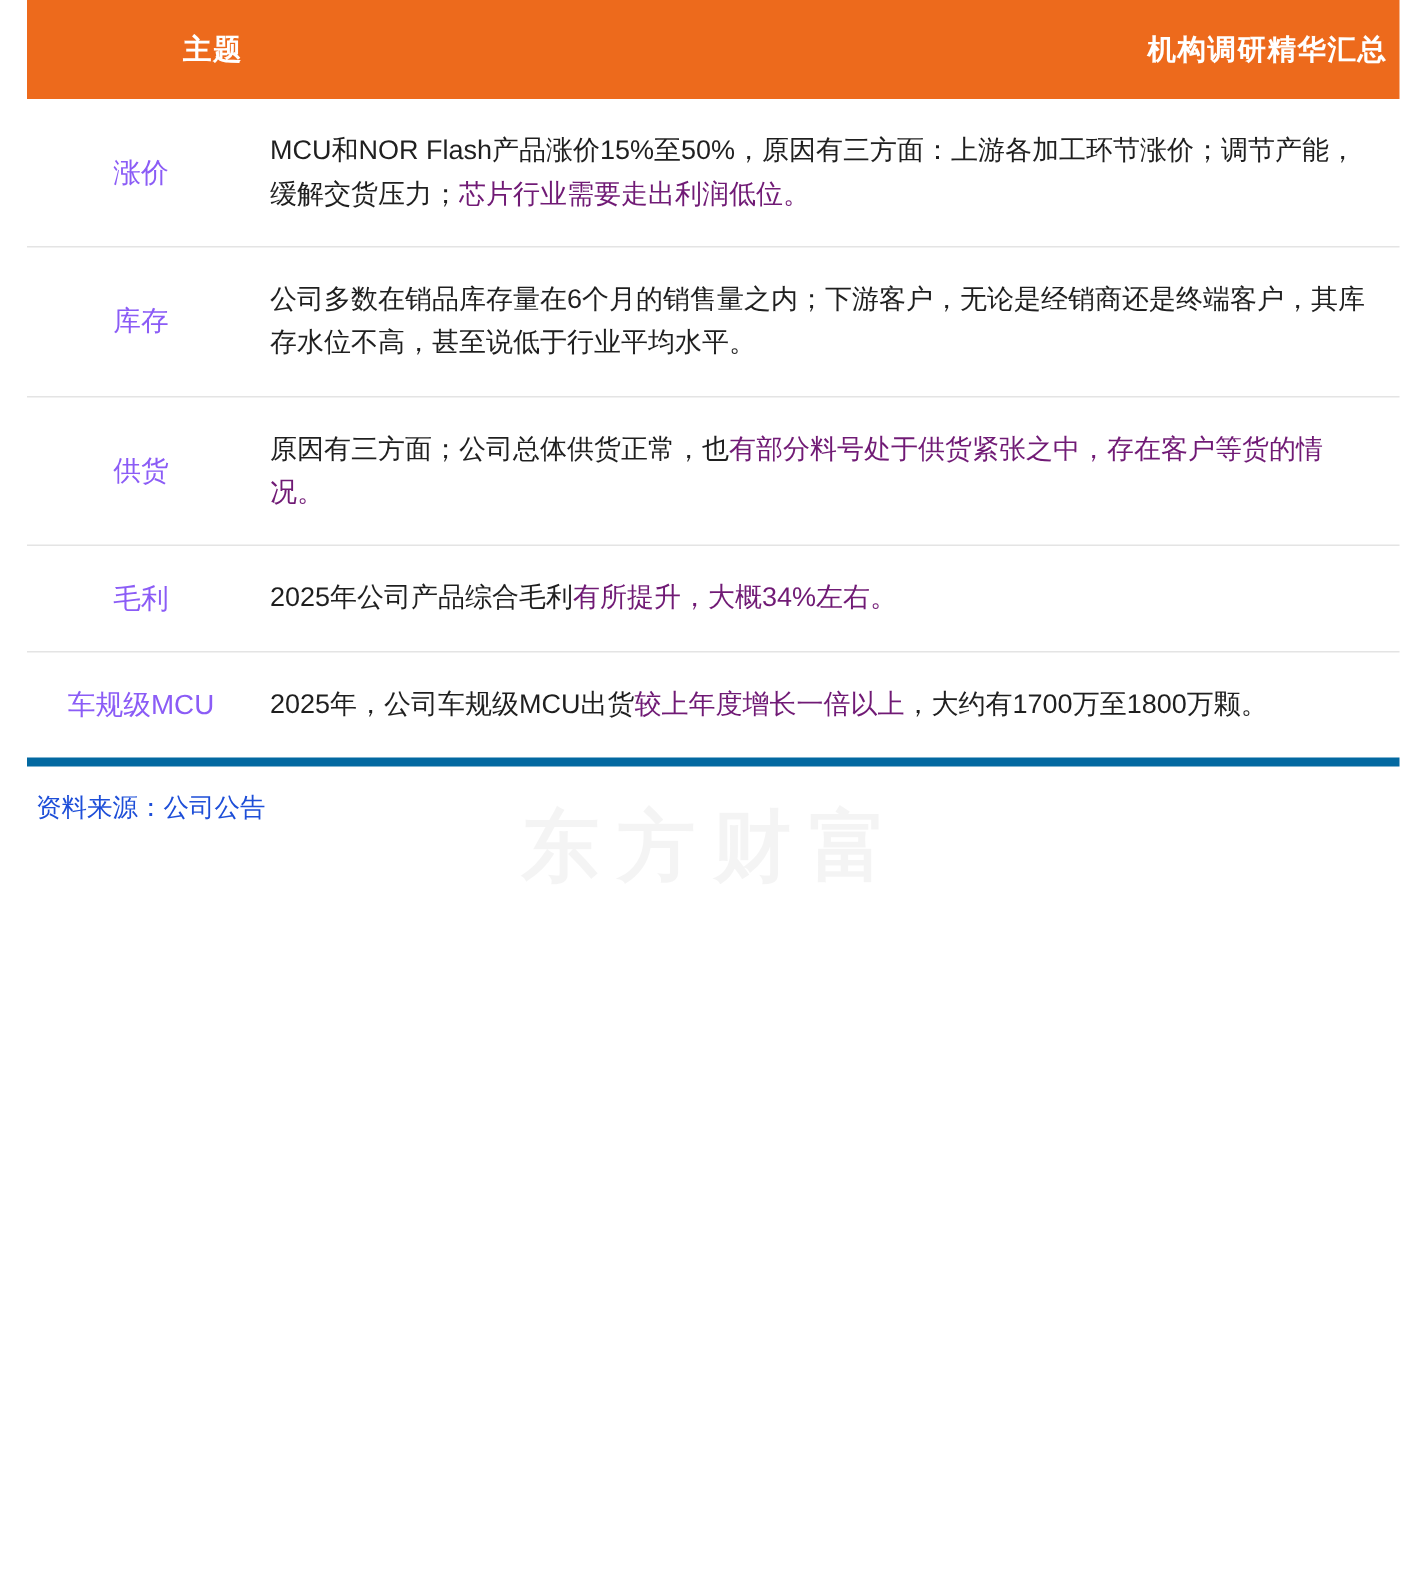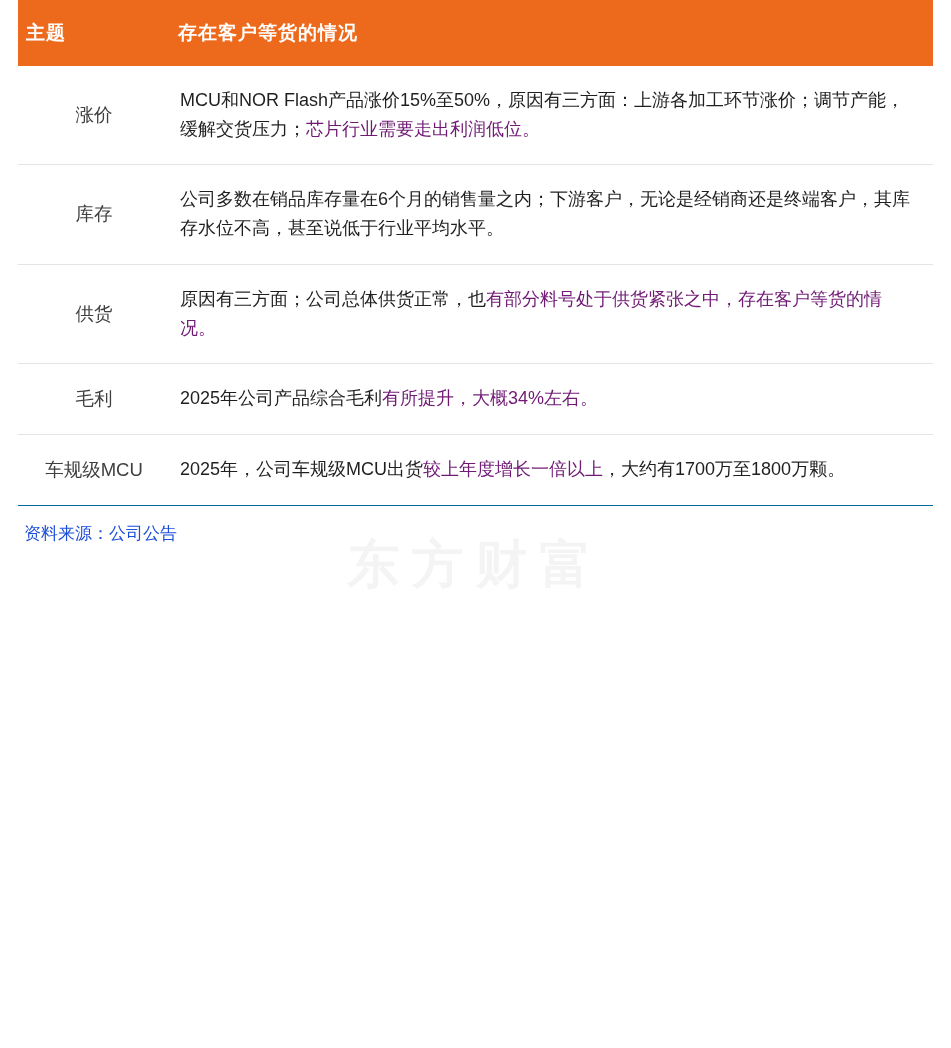--- a/index.html
+++ b/index.html
@@ -54,46 +54,46 @@
   }
   table.report col.c-topic { width: 152px; }
   table.report col.c-content { width: 763px; }
 
   thead th {
     background: #ED6A1C;
     color: #ffffff;
     font-size: 19px;
     font-weight: bold;
     padding: 20px 8px;
-    text-align: left;
+    text-align: right;
     letter-spacing: 1px;
     border: none;
   }
   thead th.topic-head {
     background: #ED6A1C;
   }
   tbody td {
     border-bottom: 1px solid #e4e4e4;
     vertical-align: middle;
     font-size: 18px;
     line-height: 1.62;
     color: #1f1f1f;
   }
   tbody td.topic {
     text-align: center;
     padding: 20px 6px;
     font-size: 18.5px;
-    color: #404040;
+    color: #8b5cf6;
   }
   tbody td.content {
     padding: 20px 18px 20px 10px;
     text-align: left;
   }
   tbody tr:last-child td {
-    border-bottom: 1px solid #0369a1;
+    border-bottom: 6px solid #0369a1;
   }
   .hl {
     color: #701a75;
   }
   .source {
     position: relative;
     z-index: 2;
     font-size: 17px;
     color: #1d4ed8;
     padding: 16px 0 0 6px;
@@ -108,21 +108,21 @@
 
 
   <table class="report">
     <colgroup>
       <col class="c-topic">
       <col class="c-content">
     </colgroup>
     <thead>
       <tr>
         <th class="topic-head">主题</th>
-        <th>存在客户等货的情况</th>
+        <th>机构调研精华汇总</th>
       </tr>
     </thead>
     <tbody>
       <tr>
         <td class="topic">涨价</td>
         <td class="content"><span>MCU和NOR Flash产品涨价15%至50%，原因有三方面：上游各加工环节涨价；调节产能，缓解交货压力；</span><span class="hl">芯片行业需要走出利润低位。</span><span></span></td>
       </tr>
       <tr>
         <td class="topic">库存</td>
         <td class="content"><span>公司多数在销品库存量在6个月的销售量之内；下游客户，无论是经销商还是终端客户，其库存水位不高，甚至说低于行业平均水平。</span><span class="hl"></span><span></span></td>

